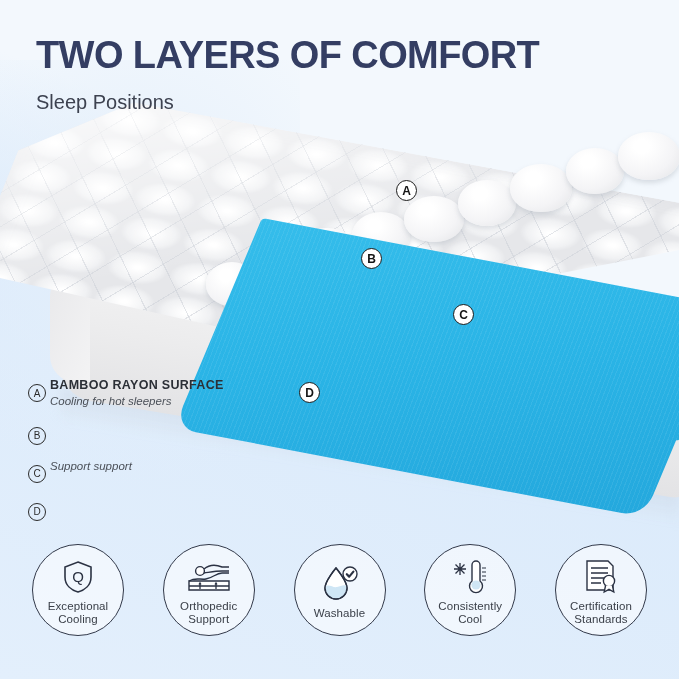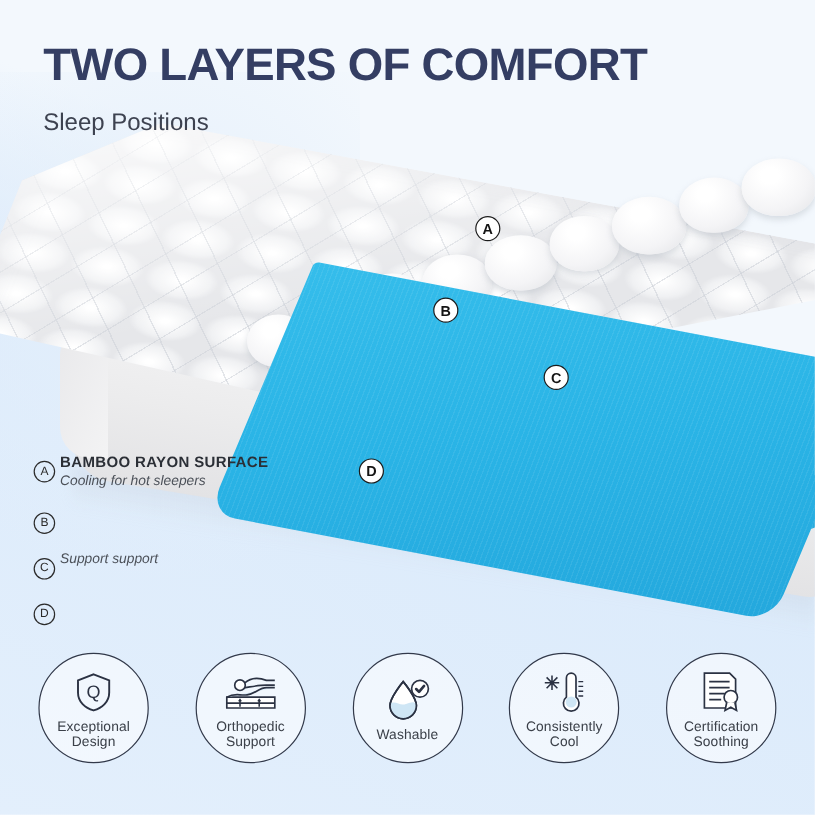--- a/index.html
+++ b/index.html
@@ -251,21 +251,21 @@
     <div class="feature">
       <div class="feature-circle">
         <div class="feature-icon">
           <svg width="36" height="36" viewBox="0 0 36 36" fill="none" stroke="#2b3243" stroke-width="1.6">
             <path d="M18 3 L31 8 V18 C31 26 25 31 18 33 C11 31 5 26 5 18 V8 Z"></path>
             <text x="18" y="23" font-family="Liberation Sans, sans-serif" font-size="15" fill="#2b3243" stroke="none" text-anchor="middle">Q</text>
           </svg>
         </div>
         <div class="feature-label">
           <div>Exceptional</div>
-          <div>Design</div>
+          <div>Cooling</div>
         </div>
       </div>
     </div>
 
     <div class="feature">
       <div class="feature-circle">
         <div class="feature-icon">
           <svg width="46" height="34" viewBox="0 0 46 34" fill="none" stroke="#2b3243" stroke-width="1.4">
             <path d="M3 21 H43 V30 H3 Z" fill="#ffffff"></path>
             <path d="M3 21 C10 17 14 20 20 19 C27 18 30 13 36 13 H43" fill="#d6e8f6" stroke="#2b3243"></path>
@@ -327,19 +327,19 @@
         <div class="feature-icon">
           <svg width="40" height="38" viewBox="0 0 40 38" fill="none" stroke="#2b3243" stroke-width="1.4">
             <path d="M6 3 H27 L32 8 V32 H6 Z" fill="#ffffff"></path>
             <path d="M10 10 H27 M10 15 H27 M10 20 H23 M10 25 H20" stroke-width="1.5"></path>
             <circle cx="28" cy="23" r="5.6" fill="#ffffff"></circle>
             <path d="M24.6 27.4 L23.2 34 L28 31.4 L32.8 34 L31.4 27.4" fill="#ffffff"></path>
           </svg>
         </div>
         <div class="feature-label">
           <div>Certification</div>
-          <div>Soothing</div>
+          <div>Standards</div>
         </div>
       </div>
     </div>
 
   </div>
 </div>
 
 </body></html>

